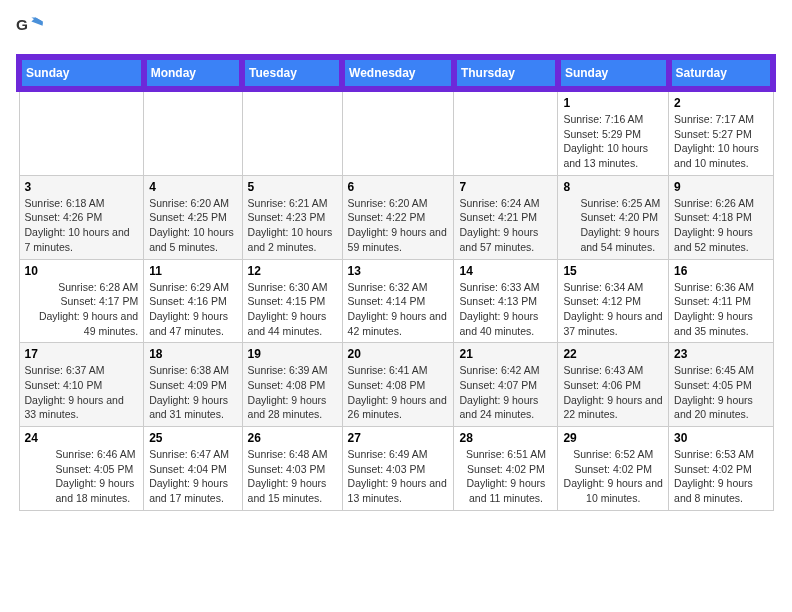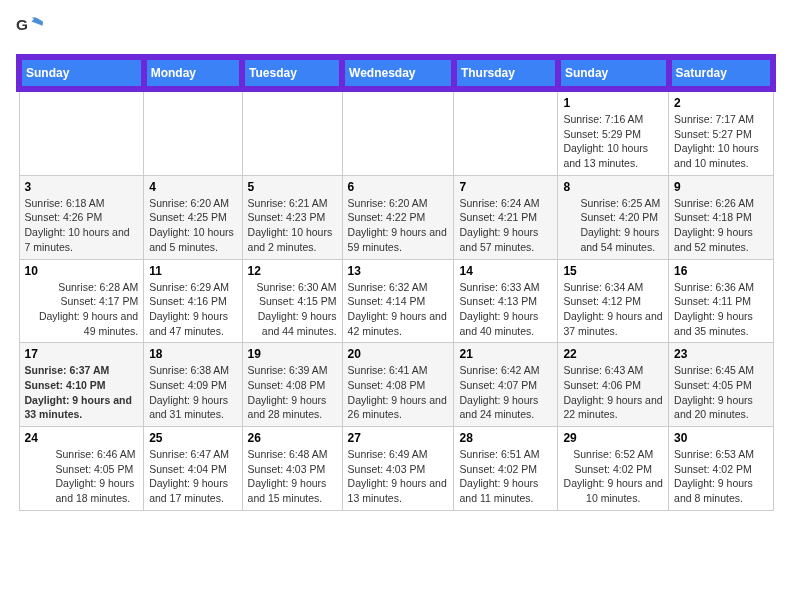--- a/index.html
+++ b/index.html
@@ -183,21 +183,21 @@
 Daylight: 9 hours and 49 minutes.</div>
         </td>
         <td>
           <span class="day-number">11</span>
           <div class="day-info" style="white-space: pre-line;">Sunrise: 6:29 AM
 Sunset: 4:16 PM
 Daylight: 9 hours and 47 minutes.</div>
         </td>
         <td>
           <span class="day-number">12</span>
-          <div class="day-info" style="white-space: pre-line; text-align: right;">Sunrise: 6:30 AM
+          <div class="day-info" style="white-space: pre-line;">Sunrise: 6:30 AM
 Sunset: 4:15 PM
 Daylight: 9 hours and 44 minutes.</div>
         </td>
         <td>
           <span class="day-number">13</span>
           <div class="day-info" style="white-space: pre-line;">Sunrise: 6:32 AM
 Sunset: 4:14 PM
 Daylight: 9 hours and 42 minutes.</div>
         </td>
         <td>
@@ -215,21 +215,21 @@
         <td>
           <span class="day-number">16</span>
           <div class="day-info" style="white-space: pre-line;">Sunrise: 6:36 AM
 Sunset: 4:11 PM
 Daylight: 9 hours and 35 minutes.</div>
         </td>
       </tr>
       <tr>
         <td>
           <span class="day-number">17</span>
-          <div class="day-info" style="white-space: pre-line; font-weight: bold;">Sunrise: 6:37 AM
+          <div class="day-info" style="white-space: pre-line;">Sunrise: 6:37 AM
 Sunset: 4:10 PM
 Daylight: 9 hours and 33 minutes.</div>
         </td>
         <td>
           <span class="day-number">18</span>
           <div class="day-info" style="white-space: pre-line;">Sunrise: 6:38 AM
 Sunset: 4:09 PM
 Daylight: 9 hours and 31 minutes.</div>
         </td>
         <td>
@@ -283,21 +283,21 @@
 Daylight: 9 hours and 15 minutes.</div>
         </td>
         <td>
           <span class="day-number">27</span>
           <div class="day-info" style="white-space: pre-line;">Sunrise: 6:49 AM
 Sunset: 4:03 PM
 Daylight: 9 hours and 13 minutes.</div>
         </td>
         <td>
           <span class="day-number">28</span>
-          <div class="day-info" style="white-space: pre-line;">Sunrise: 6:51 AM
+          <div class="day-info" style="white-space: pre-line; text-align: center;">Sunrise: 6:51 AM
 Sunset: 4:02 PM
 Daylight: 9 hours and 11 minutes.</div>
         </td>
         <td>
           <span class="day-number">29</span>
           <div class="day-info" style="white-space: pre-line; text-align: center;">Sunrise: 6:52 AM
 Sunset: 4:02 PM
 Daylight: 9 hours and 10 minutes.</div>
         </td>
         <td>

